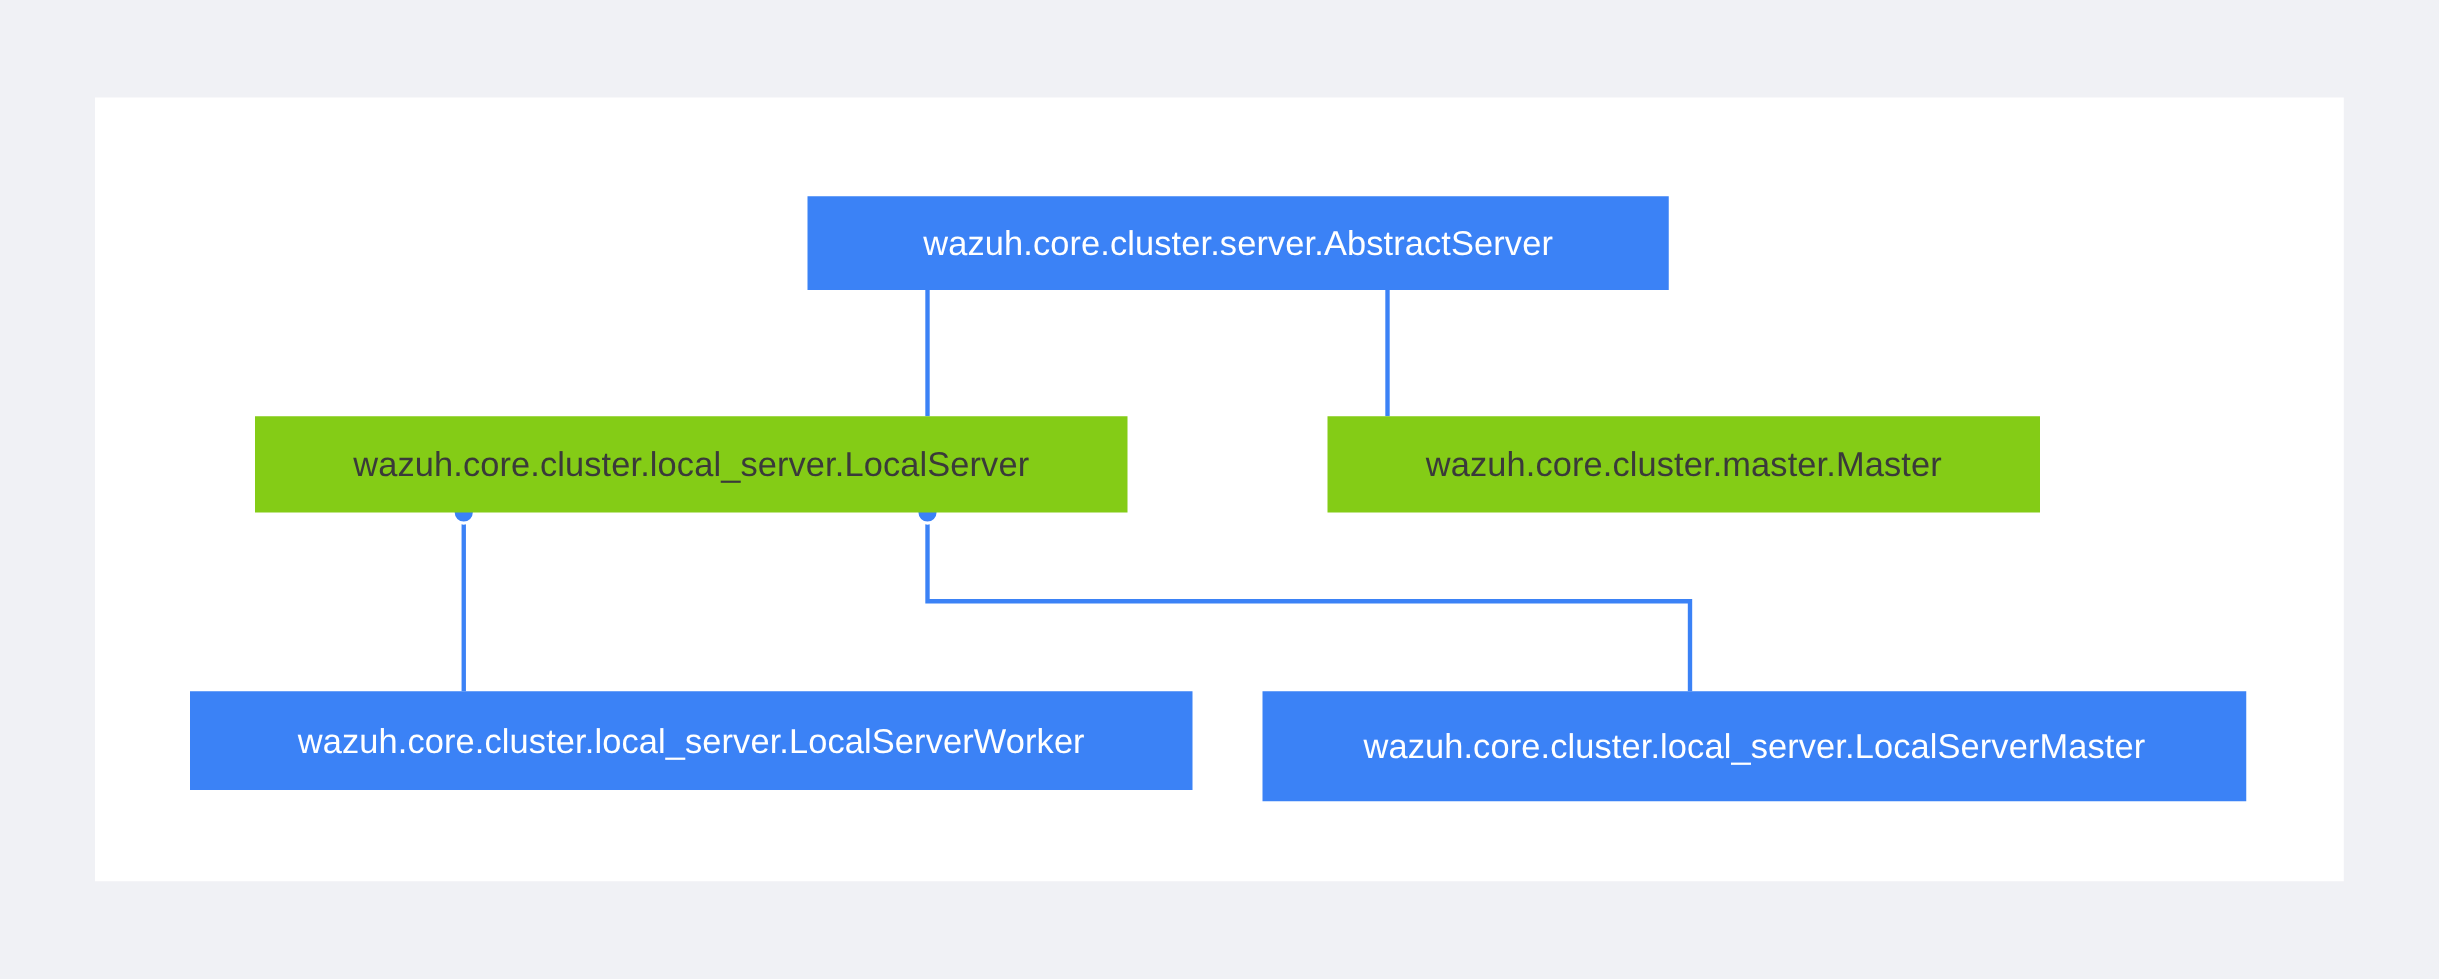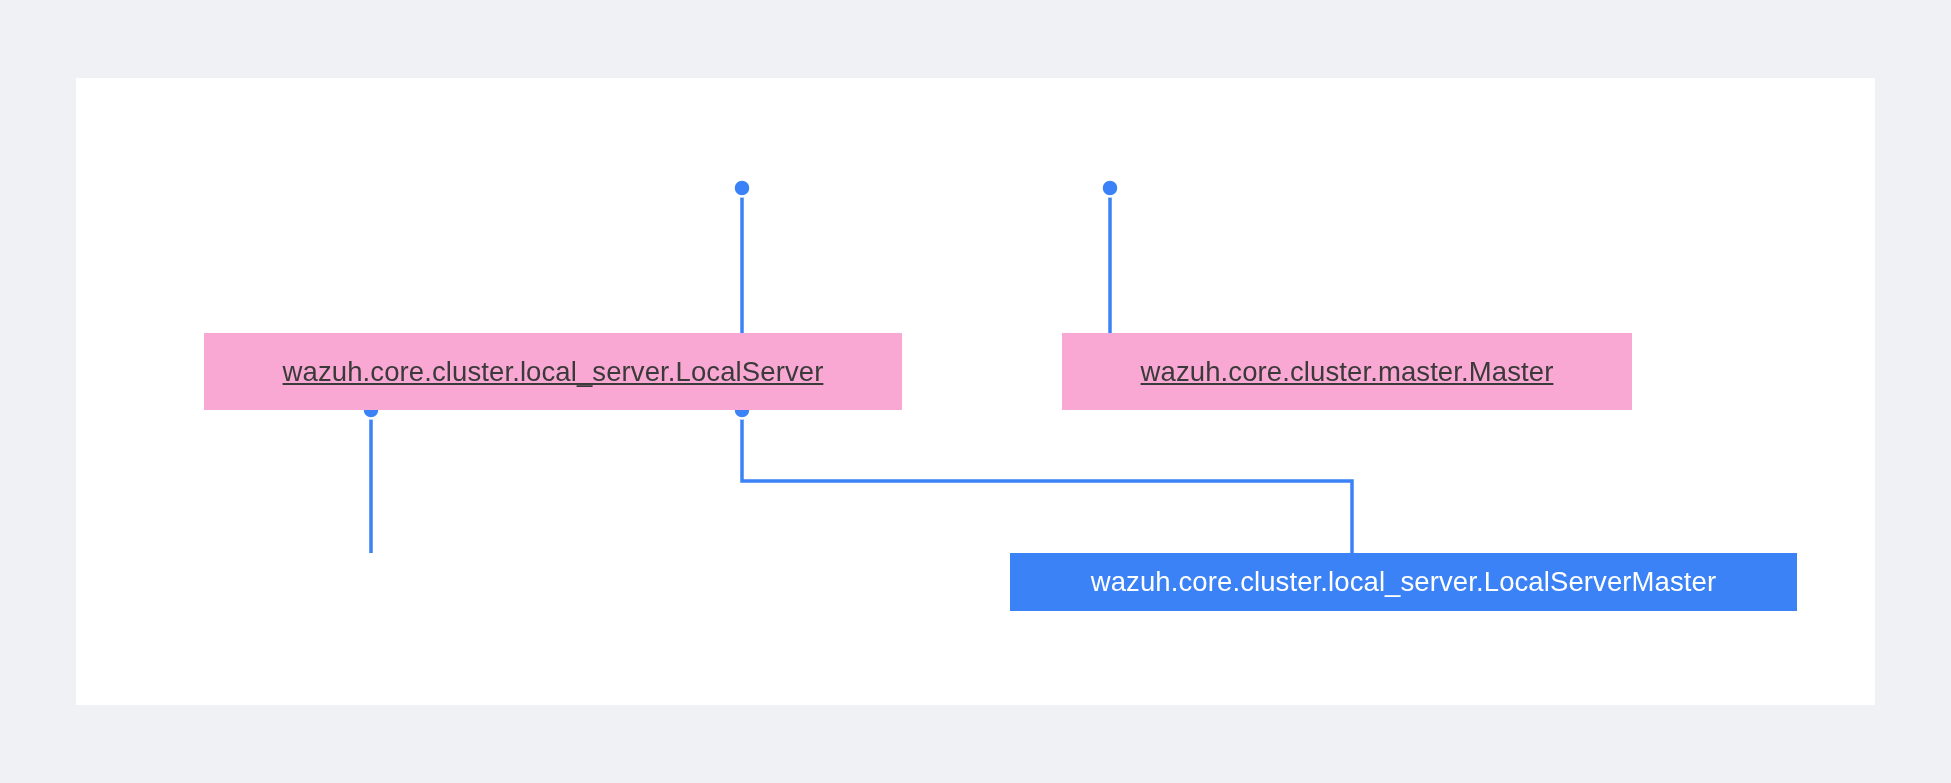--- a/index.html
+++ b/index.html
@@ -48,24 +48,23 @@
   .node-label {
     display: block;
     line-height: 1;
   }
   .node-root {
     background: #3b82f6;
     color: #ffffff;
     font-size: 27.5px;
   }
   .node-mid {
-    background: #f9a8d4;
+    background: #84cc16;
     color: #3a3a3a;
     font-size: 27.5px;
-    text-decoration: underline;
   }
   .node-leaf {
     background: #3b82f6;
     color: #ffffff;
     font-size: 27.5px;
   }
 </style>
 </head>
 <body>
 
@@ -90,27 +89,33 @@
       <circle cx="371" cy="410" r="8.5" fill="#3b82f6" stroke="#ffffff" stroke-width="2.5"></circle>
     </g>
 
     <g>
       <path d="M 742 410 L 742 481 L 1352 481 L 1352 553" stroke="#3b82f6" stroke-width="3.5" fill="none" stroke-linejoin="miter" stroke-linecap="butt"></path>
       <circle cx="742" cy="410" r="8.5" fill="#3b82f6" stroke="#ffffff" stroke-width="2.5"></circle>
     </g>
 
   </svg>
 
+  <div class="node node-root" style="left:646px; top:157px; width:689px; height:75px;">
+    <span class="node-label">wazuh.core.cluster.server.AbstractServer</span>
+  </div>
 
   <div class="node node-mid" style="left:204px; top:333px; width:698px; height:77px;">
     <span class="node-label">wazuh.core.cluster.local_server.LocalServer</span>
   </div>
 
   <div class="node node-mid" style="left:1062px; top:333px; width:570px; height:77px;text-align:right;">
     <span class="node-label">wazuh.core.cluster.master.Master</span>
   </div>
 
+  <div class="node node-leaf" style="left:152px; top:553px; width:802px; height:79px;">
+    <span class="node-label">wazuh.core.cluster.local_server.LocalServerWorker</span>
+  </div>
 
-  <div class="node node-leaf" style="left:1010px; top:553px; width:787px; height:58px;">
+  <div class="node node-leaf" style="left:1010px; top:553px; width:787px; height:88px;">
     <span class="node-label">wazuh.core.cluster.local_server.LocalServerMaster</span>
   </div>
 
 </div>
 
 </body></html>

